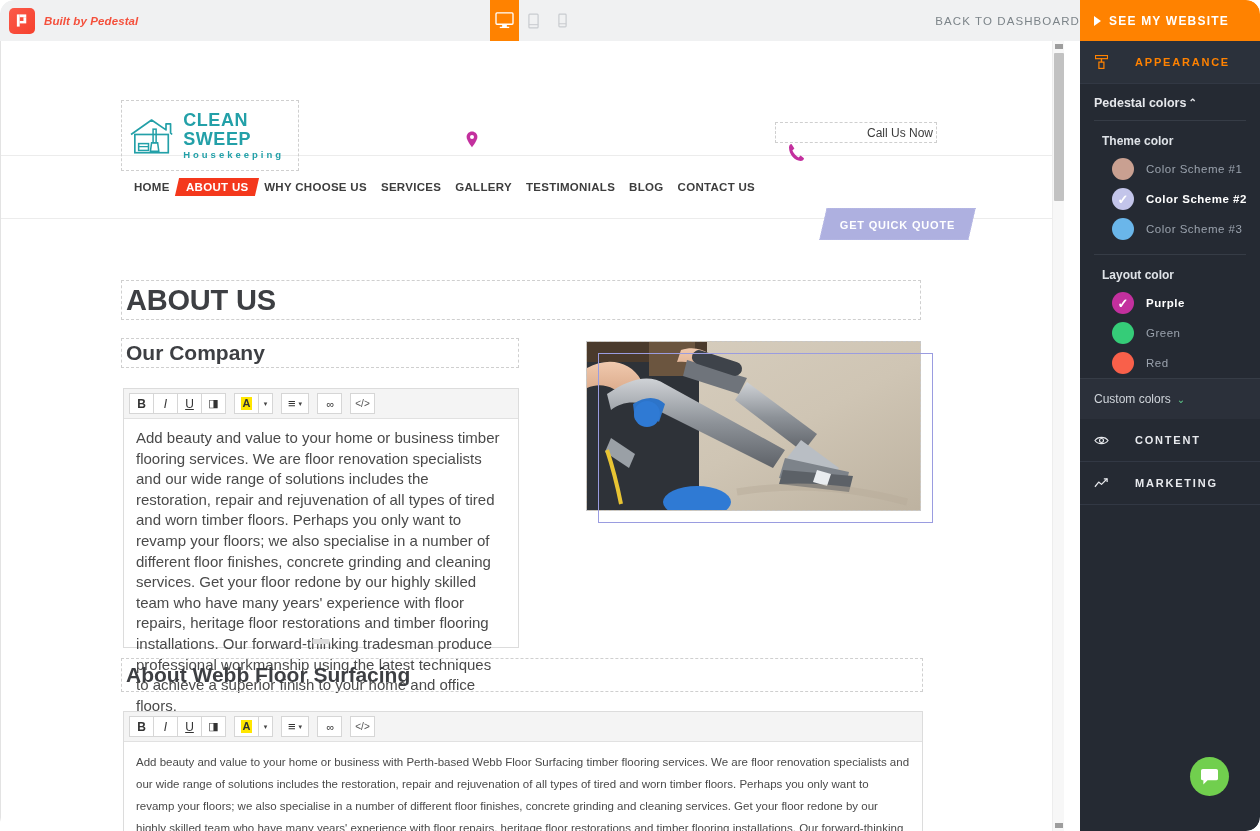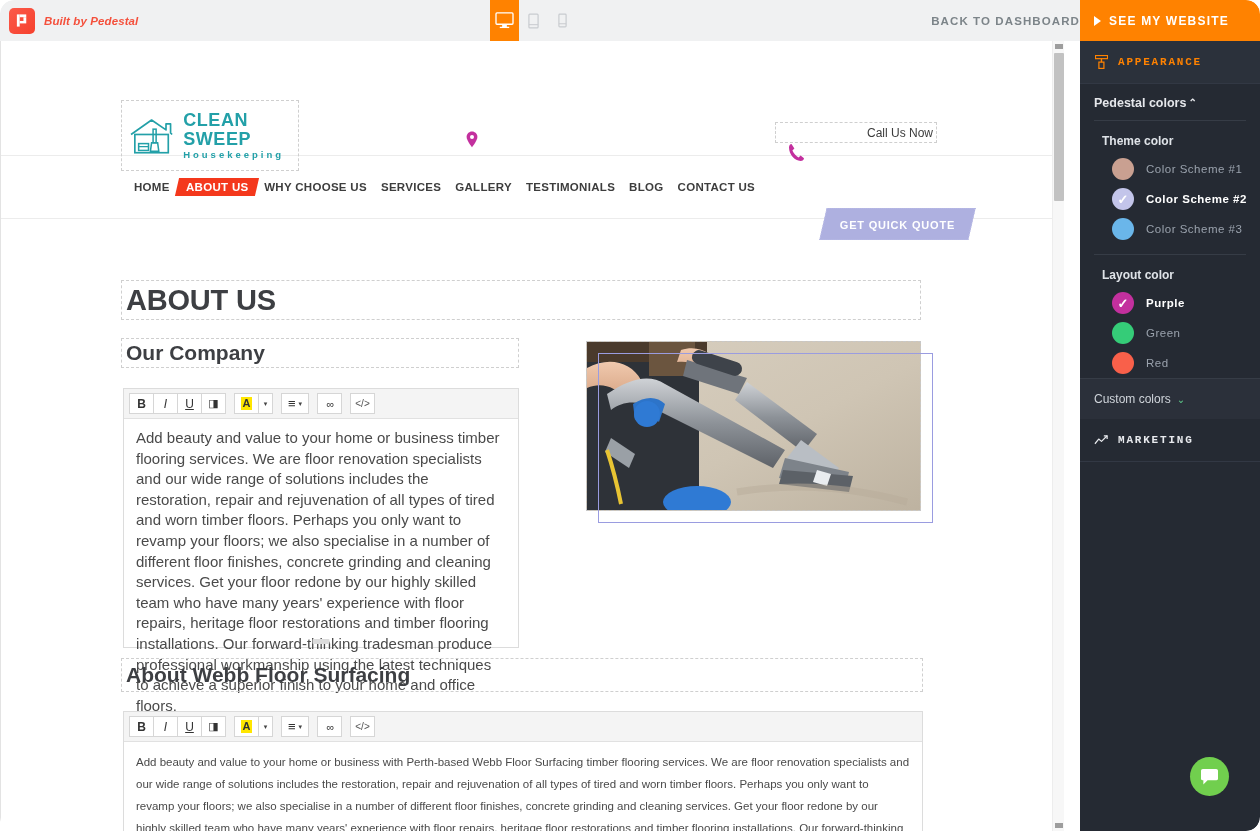--- a/index.html
+++ b/index.html
@@ -51,21 +51,21 @@
     display: flex; align-items: center; justify-content: center;
     cursor: pointer;
   }
   .dev.active { background: #ff8200; }
   .dev svg { display: block; }
 
   .back-dash {
     position: absolute; right: 180px; top: 0; height: 41px;
     display: flex; align-items: center;
     color: #7c8489; font-size: 11.5px; letter-spacing: 1.1px;
-    cursor: pointer; font-weight: bold;
+    cursor: pointer; font-weight: normal;
   }
   .see-site {
     position: absolute; right: 0; top: 0;
     width: 180px; height: 41px;
     background: #ff8200;
     border-top-right-radius: 14px;
     display: flex; align-items: center; gap: 8px;
     padding-left: 14px;
     cursor: pointer;
   }
@@ -81,25 +81,24 @@
 
   
   .sidebar {
     position: absolute; top: 41px; right: 0;
     width: 180px; height: 790px;
     background: #252a33;
     border-bottom-right-radius: 14px;
     overflow: hidden;
   }
   .sb-section-head {
-    height: 43px; display: flex; align-items: center; gap: 9px;
+    height: 43px; display: flex; align-items: center; gap: 26px;
     padding-left: 14px;
     border-bottom: 1px solid #323844;
     cursor: pointer;
-    font-family: Liberation Mono, monospace;
   }
   .sb-section-head.appearance { background: #2b313b; }
   .sb-section-head .ttl {
     font-size: 11px; letter-spacing: 1.8px; font-weight: bold;
   }
   .sb-section-head.appearance .ttl { color: #ff8200; }
   .sb-section-head.other .ttl { color: #e8eaee; }
   .sb-ico { width: 15px; display:flex; align-items:center; justify-content:center;}
   .sb-ico svg { display:block; }
 
@@ -641,20 +640,29 @@
         <span class="swatch" style="background:#f9604a"></span>
         <span class="color-name">Red</span>
       </div>
     </div>
 
     <div class="custom-colors">
       <span>Custom colors</span>
       <span class="car">⌄</span>
     </div>
 
+    <div class="sb-section-head other">
+      <span class="sb-ico">
+        <svg width="15" height="11" viewBox="0 0 16 11">
+          <path d="M1 5.5 C4 1 12 1 15 5.5 C12 10 4 10 1 5.5 Z" fill="none" stroke="#e8eaee" stroke-width="1.2"></path>
+          <circle cx="8" cy="5.5" r="2.1" fill="none" stroke="#e8eaee" stroke-width="1.2"></circle>
+        </svg>
+      </span>
+      <span class="ttl">CONTENT</span>
+    </div>
 
     <div class="sb-section-head other">
       <span class="sb-ico">
         <svg width="15" height="12" viewBox="0 0 16 12">
           <polyline points="1,10 5,5 8,7.5 14,1.5" fill="none" stroke="#e8eaee" stroke-width="1.3" stroke-linejoin="round"></polyline>
           <polyline points="10.5,1.5 14,1.5 14,4.8" fill="none" stroke="#e8eaee" stroke-width="1.3"></polyline>
         </svg>
       </span>
       <span class="ttl">MARKETING</span>
     </div>

